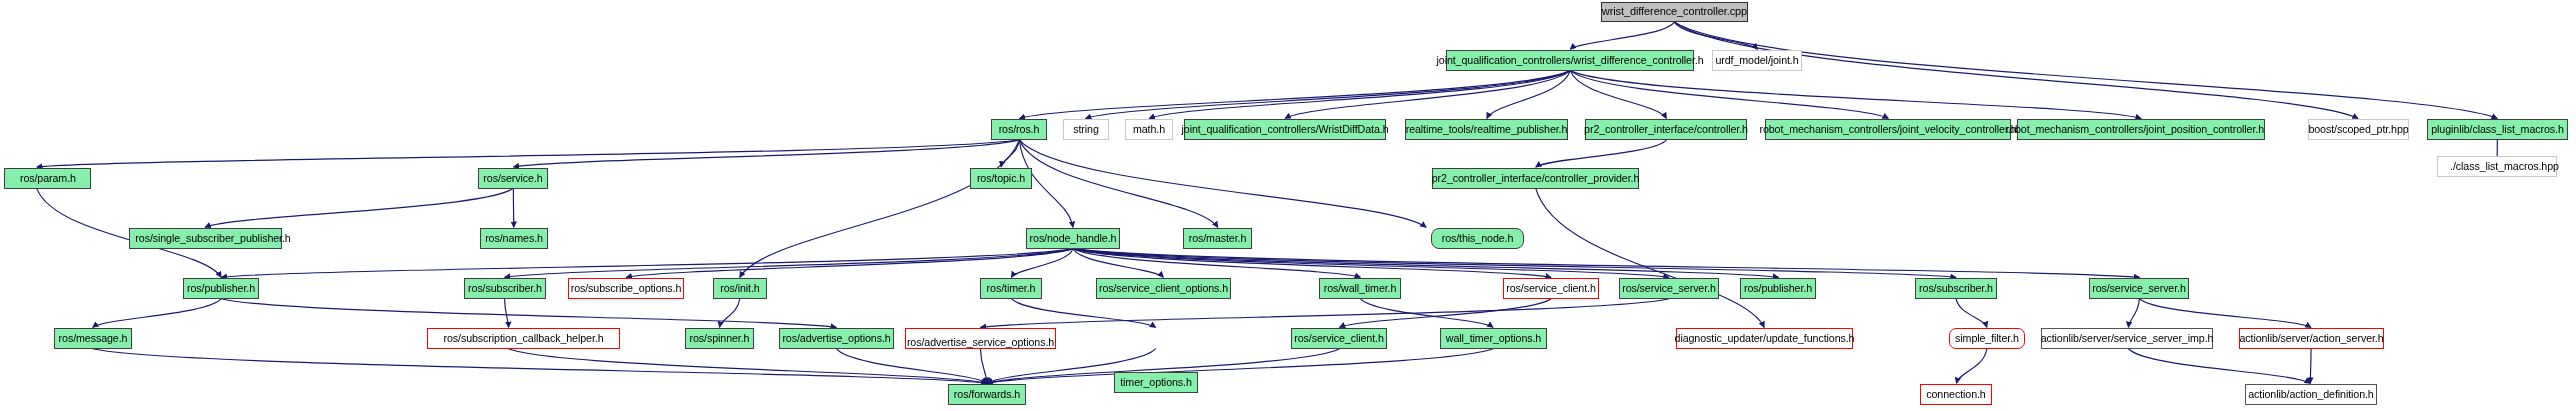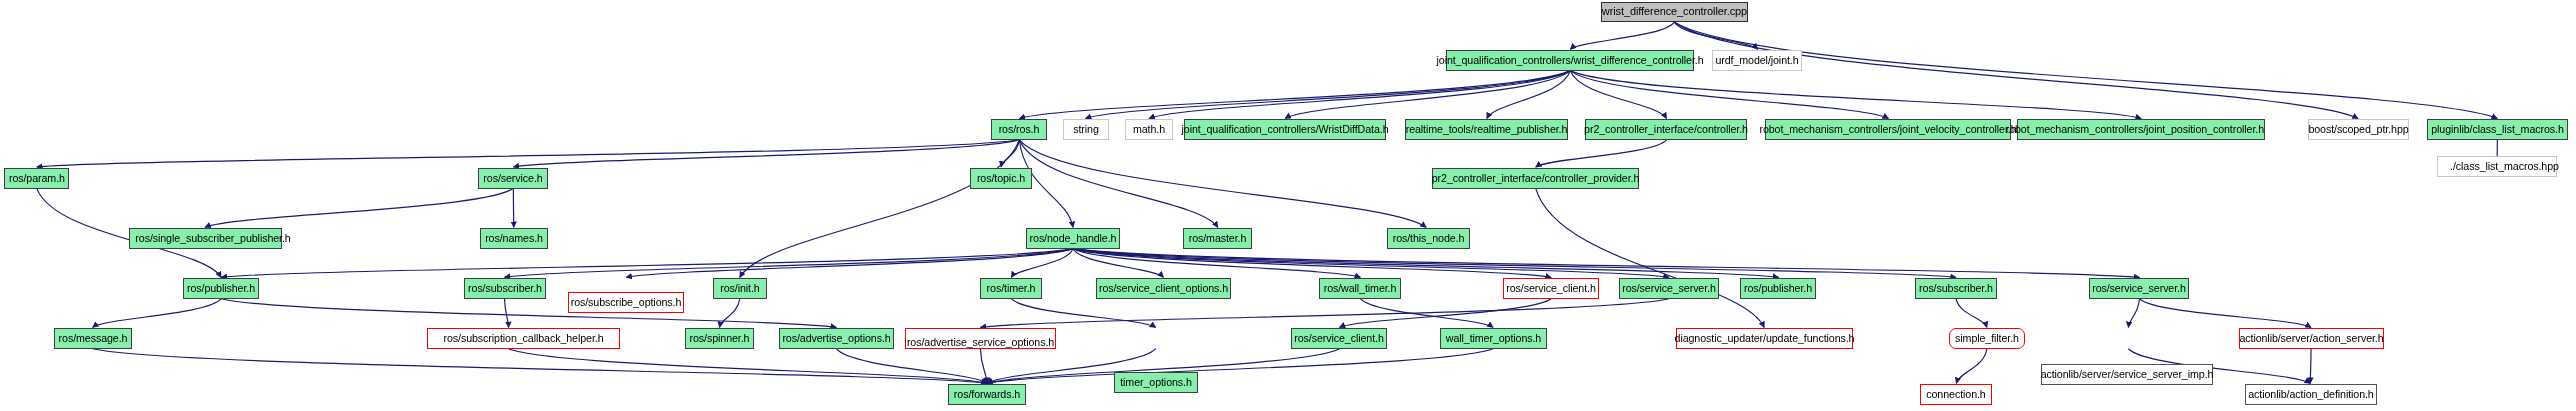--- a/index.html
+++ b/index.html
@@ -127,21 +127,21 @@
       </div>
       <div class="node n-sys" style="left: 2308px; top: 119px; width: 101px;">
         <span class="lbl">boost/scoped_ptr.hpp</span>
       </div>
       <div class="node n-plain" style="left: 2427px; top: 119px; width: 141px;">
         <span class="lbl">pluginlib/class_list_macros.h</span>
       </div>
       <div class="node n-sys" style="left: 2437px; top: 156px; width: 120px; padding-left: 15px;">
         <span class="lbl">./class_list_macros.hpp</span>
       </div>
-      <div class="node n-plain" style="left: 4.4px; top: 168px; width: 65px;">
+      <div class="node n-plain" style="left: 4.4px; top: 168px; width: 87px;">
         <span class="lbl">ros/param.h</span>
       </div>
       <div class="node n-plain" style="left: 478px; top: 168px; width: 70px;">
         <span class="lbl">ros/service.h</span>
       </div>
       <div class="node n-plain" style="left: 970px; top: 168px; width: 62px;">
         <span class="lbl">ros/topic.h</span>
       </div>
       <div class="node n-plain" style="left: 1432px; top: 168px; width: 207px;">
         <span class="lbl">pr2_controller_interface/controller_provider.h</span>
@@ -151,30 +151,30 @@
       </div>
       <div class="node n-plain" style="left: 480px; top: 228px; width: 68px;">
         <span class="lbl">ros/names.h</span>
       </div>
       <div class="node n-plain" style="left: 1026px; top: 228px; width: 94px;">
         <span class="lbl">ros/node_handle.h</span>
       </div>
       <div class="node n-plain" style="left: 1183px; top: 228px; width: 69px;">
         <span class="lbl">ros/master.h</span>
       </div>
-      <div class="node n-plain" style="left: 1387px; top: 228px; width: 83px;">
+      <div class="node n-plain" style="left: 1431px; top: 228px; width: 93px; border-radius: 8px;">
         <span class="lbl">ros/this_node.h</span>
       </div>
       <div class="node n-plain" style="left: 183px; top: 278px; width: 76px;">
         <span class="lbl">ros/publisher.h</span>
       </div>
       <div class="node n-plain" style="left: 464px; top: 278px; width: 82px;">
         <span class="lbl">ros/subscriber.h</span>
       </div>
-      <div class="node n-red" style="left: 568px; top: 292px; width: 116px;">
+      <div class="node n-red" style="left: 568px; top: 278px; width: 116px;">
         <span class="lbl">ros/subscribe_options.h</span>
       </div>
       <div class="node n-plain" style="left: 713px; top: 278px; width: 54px;">
         <span class="lbl">ros/init.h</span>
       </div>
       <div class="node n-plain" style="left: 980px; top: 278px; width: 62px;">
         <span class="lbl">ros/timer.h</span>
       </div>
       <div class="node n-plain" style="left: 1096px; top: 278px; width: 135px;">
         <span class="lbl">ros/service_client_options.h</span>
@@ -220,21 +220,21 @@
       </div>
       <div class="node n-plain" style="left: 1440px; top: 328px; width: 107px;">
         <span class="lbl">wall_timer_options.h</span>
       </div>
       <div class="node n-red" style="left: 1676px; top: 328px; width: 177px;">
         <span class="lbl">diagnostic_updater/update_functions.h</span>
       </div>
       <div class="node n-red" style="left: 1949px; top: 328px; width: 76px; border-radius: 7px;">
         <span class="lbl">simple_filter.h</span>
       </div>
-      <div class="node n-dark" style="left: 2041px; top: 328px; width: 172px; margin-top: 36px;">
+      <div class="node n-dark" style="left: 2041px; top: 328px; width: 172px;">
         <span class="lbl">actionlib/server/service_server_imp.h</span>
       </div>
       <div class="node n-red" style="left: 2239px; top: 328px; width: 145px;">
         <span class="lbl">actionlib/server/action_server.h</span>
       </div>
       <div class="node n-plain" style="left: 948px; top: 384px; width: 78px;">
         <span class="lbl">ros/forwards.h</span>
       </div>
       <div class="node n-red" style="left: 1920px; top: 384px; width: 72px;">
         <span class="lbl">connection.h</span>

